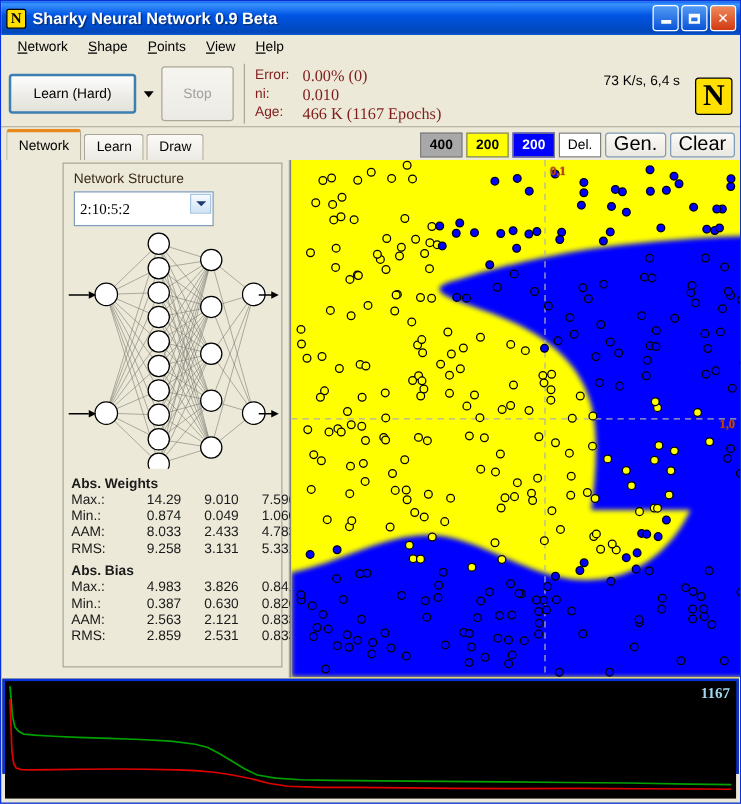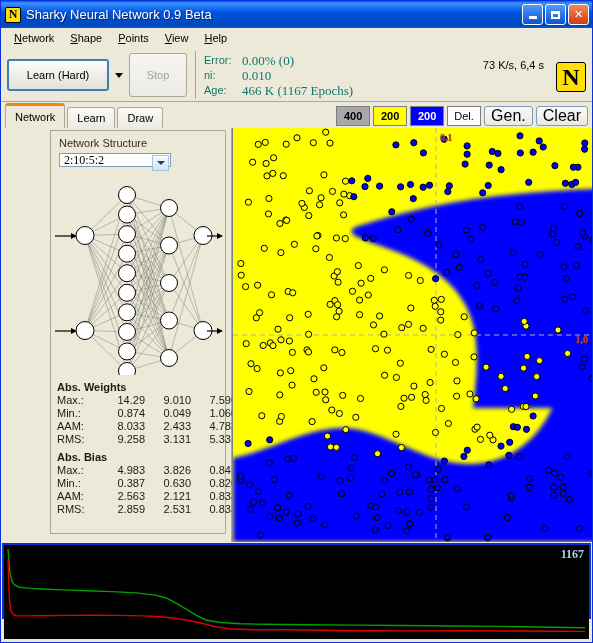--- a/index.html
+++ b/index.html
@@ -10,21 +10,21 @@
           background:#ece9d8;border:1px solid #0831d9;box-sizing:border-box;}
 
   
   .titlebar{height:27px;
     background:linear-gradient(180deg,#0058ee 0%,#3a93ff 8%,#0054e3 42%,#0047ba 92%,#0b5bd4 100%);
     display:flex;align-items:center;padding:0 2px 0 4px;position:relative;}
   .title-icon{width:16px;height:16px;background:#ffe000;border:1px solid #000;
     display:flex;align-items:center;justify-content:center;font-weight:bold;
     font-size:12px;color:#000;font-family:"Liberation Serif",serif;box-sizing:border-box;
     border-radius:2px;}
-  .title-text{color:#fff;font-weight:normal;font-size:13px;margin-left:5px;
+  .title-text{color:#fff;font-weight:bold;font-size:13px;margin-left:5px;
     text-shadow:1px 1px 1px rgba(0,0,0,.5);font-family:"Liberation Sans",sans-serif;}
   .win-btns{position:absolute;right:3px;top:3px;display:flex;gap:2px;}
   .wb{width:21px;height:21px;border:1px solid #fff;border-radius:3px;
     display:flex;align-items:center;justify-content:center;box-sizing:border-box;
     color:#fff;font-size:11px;font-weight:bold;}
   .wb.min{background:linear-gradient(180deg,#529bf5,#0a53d6);}
   .wb.max{background:linear-gradient(180deg,#529bf5,#0a53d6);}
   .wb.cls{background:linear-gradient(180deg,#f08a5a,#d13a14);border-color:#fff;}
   .wb .bar{width:8px;height:3px;background:#fff;margin-top:6px;}
   .wb .sq{width:9px;height:8px;border:2px solid #fff;box-sizing:border-box;border-top-width:3px;}
@@ -43,21 +43,21 @@
     display:flex;align-items:center;justify-content:center;box-sizing:border-box;
     font-size:11px;color:#000;}
   .btn-drop{width:20px;height:44px;display:flex;align-items:center;justify-content:center;}
   .arrow-dn{width:0;height:0;border-left:4px solid transparent;border-right:4px solid transparent;
     border-top:5px solid #000;}
   .btn-stop{width:58px;height:44px;border:1px solid #aca899;border-radius:3px;
     background:linear-gradient(180deg,#f6f5ef,#ebeae4);
     display:flex;align-items:center;justify-content:center;box-sizing:border-box;
     color:#a0a0a0;font-size:11px;}
   .tb-sep{width:1px;height:48px;background:#aca899;margin:0 8px;}
-  .stats{font-size:12px;color:#0f766e;line-height:15px;}
+  .stats{font-size:12px;color:#7f1d1d;line-height:15px;}
   .stats .row{display:flex;}
   .stats .lbl{width:38px;font-size:11px;}
   .stats .val{font-size:13px;font-family:"Liberation Serif",serif;}
   .speed{position:absolute;right:48px;top:10px;font-size:11px;color:#000;}
   .logo{position:absolute;right:6px;top:13px;width:30px;height:30px;background:#ffe000;
     border:1px solid #000;border-radius:3px;display:flex;align-items:center;
     justify-content:center;font-family:"Liberation Serif",serif;font-weight:bold;
     font-size:24px;color:#000;box-sizing:border-box;}
 
   
@@ -80,21 +80,21 @@
     font-size:16px;border:1px solid #7f9db9;border-radius:3px;box-sizing:border-box;
     background:linear-gradient(180deg,#fbfaf6,#e9e8e1);color:#000;}
 
   
   .main{display:flex;height:414px;padding-left:45px;}
   .leftpanel{width:185px;background:#ece9d8;position:relative;
     border-right:1px solid #aca899;}
   .lp-inner{position:absolute;left:4px;top:2px;width:176px;height:404px;
     background:#ece9d8;border:1px solid #aca899;box-sizing:border-box;}
   .ns-label{position:absolute;left:8px;top:6px;font-size:11px;color:#3a2a1a;}
-  .combo{position:absolute;left:8px;top:22px;width:112px;height:14px;
+  .combo{position:absolute;left:8px;top:22px;width:112px;height:28px;
     background:#fff;border:1px solid #7f9db9;box-sizing:border-box;display:flex;
     align-items:center;font-size:12px;padding-left:4px;color:#000;
     font-family:"Liberation Serif",serif;}
   .combo-arrow{position:absolute;right:1px;top:1px;width:17px;height:16px;
     background:linear-gradient(180deg,#f6fbff,#cfe3f7);border:1px solid #a7c4e0;
     box-sizing:border-box;display:flex;align-items:center;justify-content:center;}
   .combo-arrow i{width:0;height:0;border-left:4px solid transparent;
     border-right:4px solid transparent;border-top:4px solid #1a3d6e;display:block;}
   .netdiag{position:absolute;left:2px;top:48px;width:172px;height:196px;}
   .tbl{position:absolute;left:6px;font-size:11px;color:#1a1a1a;

